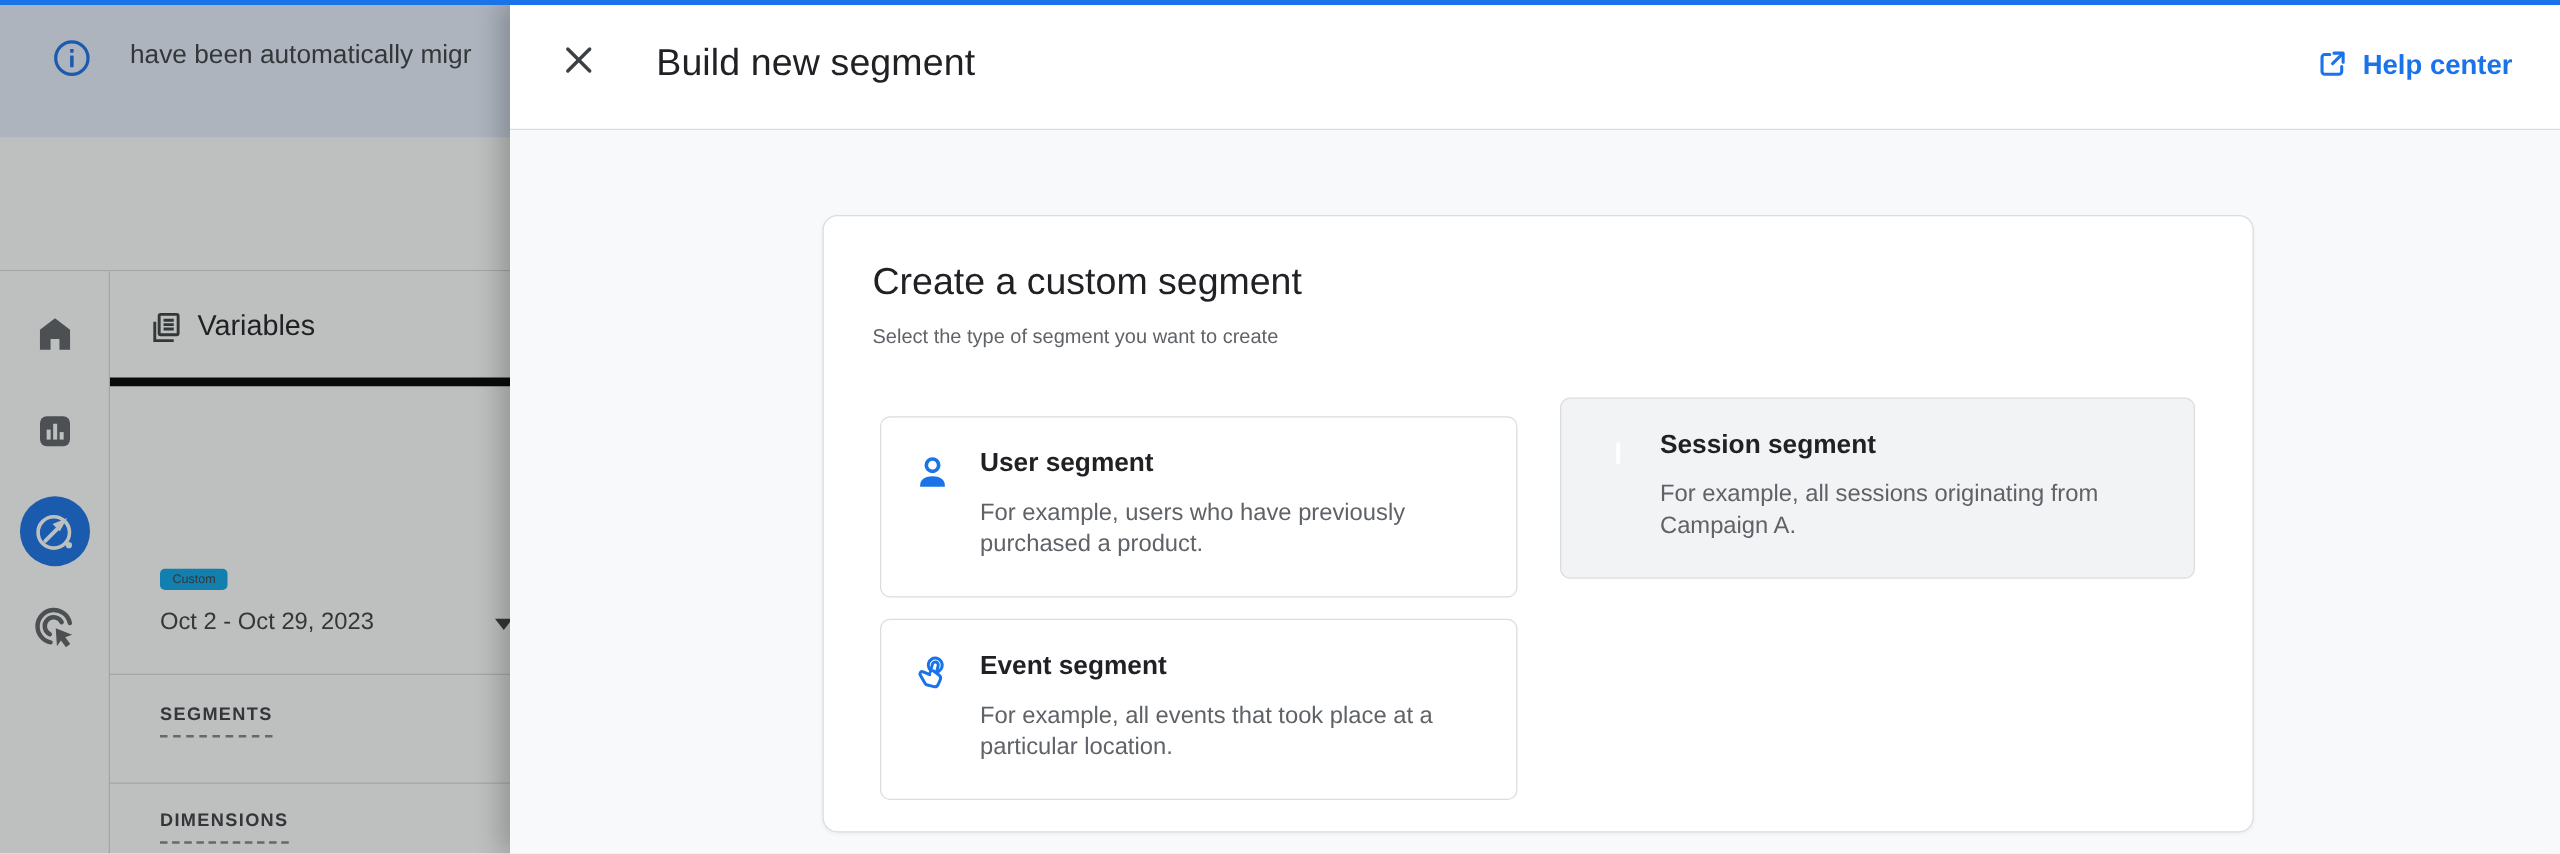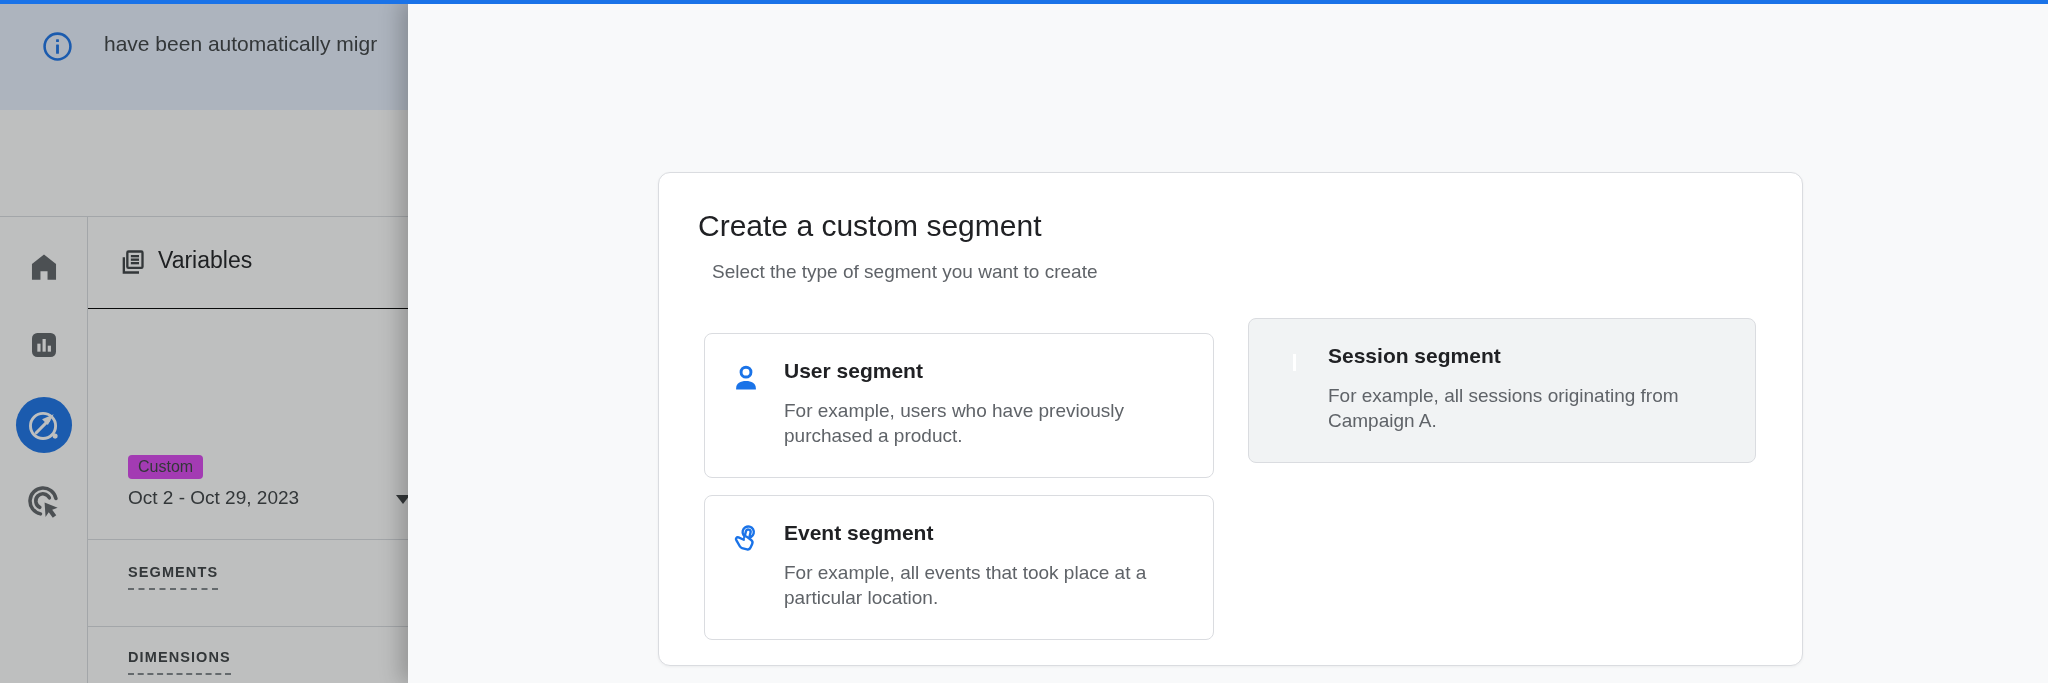--- a/index.html
+++ b/index.html
@@ -21,43 +21,43 @@
   .ga-dot  { left:0;  height:9px;  border-radius:50% !important; }
   .ga-mid  { left:15px; height:23px; }
   .ga-tall { left:30px; height:40px; }
   .product-name { position:absolute; left:154px; top:148px; font-size:27px; color:#5f6368; letter-spacing:.2px; }
   .property { position:absolute; left:340px; top:119px; width:68px; overflow:hidden; white-space:nowrap; }
   .property .small { font-size:14px; color:#3c4043; line-height:18px; }
   .property .big   { font-size:26px; color:#202124; line-height:32px; }
   .nav-rail { position:absolute; left:0; top:217px; width:88px; height:466px; background:#fff; border-right:1px solid #dadce0; }
   .nav-item { position:absolute; left:0; width:88px; display:flex; justify-content:center; cursor:pointer; }
   .vars-panel { position:absolute; left:88px; top:217px; width:320px; height:466px; background:#fff; }
-  .vp-header { position:absolute; left:0; top:0; width:320px; height:92px; border-bottom:1px solid #000000; }
+  .vp-header { position:absolute; left:0; top:0; width:320px; height:92px; border-bottom:7px solid #000000; }
   .vp-header .t { position:absolute; left:70px; top:30px; font-size:23px; color:#202124; }
   .vp-header svg { position:absolute; left:30px; top:31px; }
   .vp-row { position:absolute; left:0; width:320px; border-bottom:1px solid #dadce0; }
   .vp-label { position:absolute; left:40px; font-size:13px; font-weight:bold; letter-spacing:1.1px; color:#5f6368; }
   .vp-name  { position:absolute; left:40px; font-size:19px; color:#3c4043; }
-  .badge { position:absolute; left:40px; top:28px; background:#d946ef; border-radius:4px; padding:3px 10px; font-size:16px; color:#3c4043; }
+  .badge { position:absolute; left:40px; top:28px; background:#0ea5e9; border-radius:4px; padding:3px 10px; font-size:10px; color:#3c4043; }
   .vp-date { position:absolute; left:40px; top:60px; font-size:19px; color:#3c4043; white-space:nowrap; cursor:pointer; }
   .caret { position:absolute; left:308px; top:68px; width:0; height:0; border-left:7px solid transparent; border-right:7px solid transparent; border-top:9px solid #3c4043; cursor:pointer; }
   .drop-label { position:absolute; left:40px; font-size:14.5px; font-weight:bold; letter-spacing:1.1px; color:#3c4043; padding-bottom:8px; border-bottom:2px dashed #80868b; cursor:pointer; }
   
   .scrim { position:absolute; left:0; top:0; width:408px; height:683px; background:rgba(32,33,36,.29); z-index:10; }
   
   .modal { position:absolute; left:408px; top:0; width:1640px; height:683px; z-index:20; box-shadow:-8px 0 20px rgba(0,0,0,.22); background:#f8f9fa; }
   .modal-header { position:absolute; left:0; top:0; width:100%; height:104px; background:#fff; border-bottom:1px solid #dadce0; }
   .close-btn { position:absolute; left:40px; top:33px; width:40px; height:40px; cursor:pointer; }
   .modal-title { position:absolute; left:117px; top:34px; font-size:30px; color:#202124; letter-spacing:.1px; }
   .help-link { position:absolute; right:38px; top:38px; display:flex; align-items:center; gap:11px; cursor:pointer; }
   .help-link span { font-size:22px; font-weight:bold; color:#1a73e8; }
   .modal-body { position:absolute; left:0; top:104px; width:100%; height:579px; background:#f8f9fa; }
   .big-card { position:absolute; left:250px; top:68px; width:1145px; height:494px; background:#fff; border:1px solid #dadce0; border-radius:12px; box-shadow:0 1px 3px rgba(0,0,0,.05); }
   .bc-title { position:absolute; left:39px; top:36px; font-size:30px; color:#202124; }
-  .bc-sub   { position:absolute; left:53px; top:88px; font-size:19px; color:#5f6368; }
+  .bc-sub   { position:absolute; left:39px; top:88px; font-size:16px; color:#5f6368; }
   .opt-card { position:absolute; background:#fff; border:1px solid #dadce0; border-radius:8px; cursor:pointer; }
   .opt-card.hl { background:#f1f3f4; }
   .opt-user    { left:45px;  top:160px; width:510px; height:145px; }
   .opt-session { left:589px; top:145px; width:508px; height:145px; }
   .opt-event   { left:45px;  top:322px; width:510px; height:145px; }
   .opt-icon { position:absolute; left:25px; top:27px; width:32px; height:34px; }
   .opt-title { position:absolute; left:79px; top:25px; font-size:21px; font-weight:bold; color:#202124; }
   .opt-desc  { position:absolute; left:79px; top:64px; font-size:19px; line-height:25px; color:#5f6368; max-width:382px; }
   
   .web-ico { position:relative; width:31px; height:25px; margin-top:4px; background:#1a73e8; border-radius:3px; }
@@ -167,20 +167,37 @@
     </div>
 
     <div class="vp-row" style="top:323px; height:87px">
       <span class="drop-label" style="top:24px">SEGMENTS</span>
     </div>
   </div>
 
   <div class="scrim"></div>
 
   <div class="modal">
+    <div class="modal-header">
+      <span class="close-btn">
+        <svg width="30" height="30" viewBox="0 0 24 24" stroke="#3c4043" stroke-width="2.2" stroke-linecap="round">
+            <line x1="5" y1="5" x2="19" y2="19"></line>
+            <line x1="19" y1="5" x2="5" y2="19"></line>
+          </svg>
+      </span>
+      <span class="modal-title">Build new segment</span>
+      <span class="help-link">
+        <svg width="27" height="27" viewBox="0 0 24 24" fill="none" stroke="#1a73e8" stroke-width="2.2" stroke-linecap="round" stroke-linejoin="round">
+            <path d="M10.5 5 H7 a2 2 0 0 0 -2 2 v10 a2 2 0 0 0 2 2 h10 a2 2 0 0 0 2 -2 v-3.5"></path>
+            <polyline points="13.5,4 20,4 20,10.5"></polyline>
+            <line x1="12.5" y1="11.5" x2="19.5" y2="4.5"></line>
+          </svg>
+        <span>Help center</span>
+      </span>
+    </div>
 
     <div class="modal-body">
       <div class="big-card">
         <div class="bc-title">Create a custom segment</div>
         <div class="bc-sub">Select the type of segment you want to create</div>
 
         <div class="opt-card opt-user">
           <span class="opt-icon">
             <svg width="32" height="34" viewBox="0 0 24 24">
                 <circle cx="12" cy="7.6" r="3.7" fill="none" stroke="#1a73e8" stroke-width="2.2"></circle>

